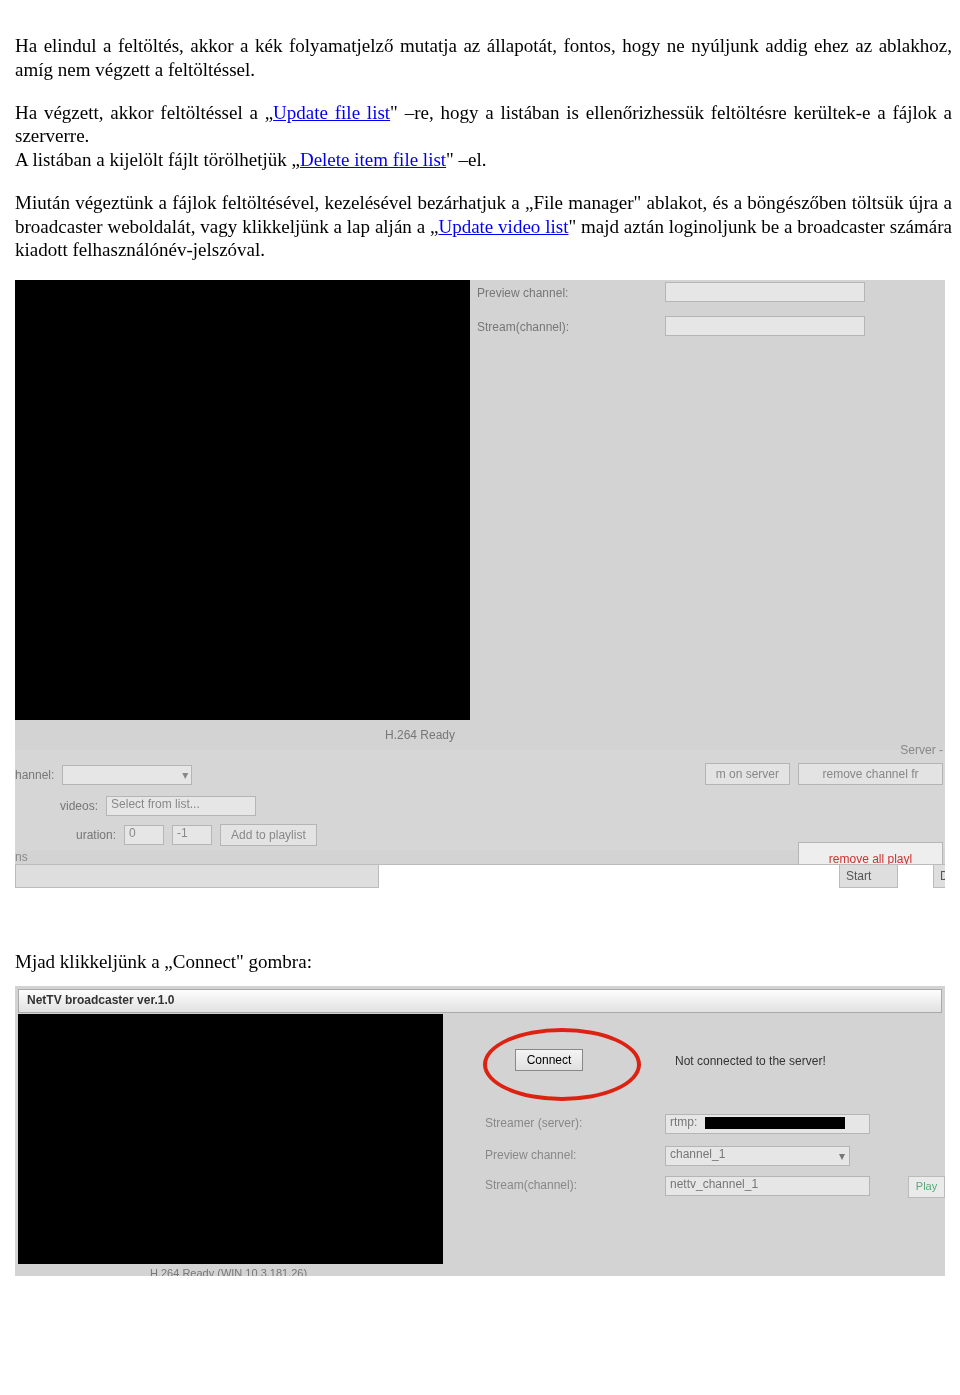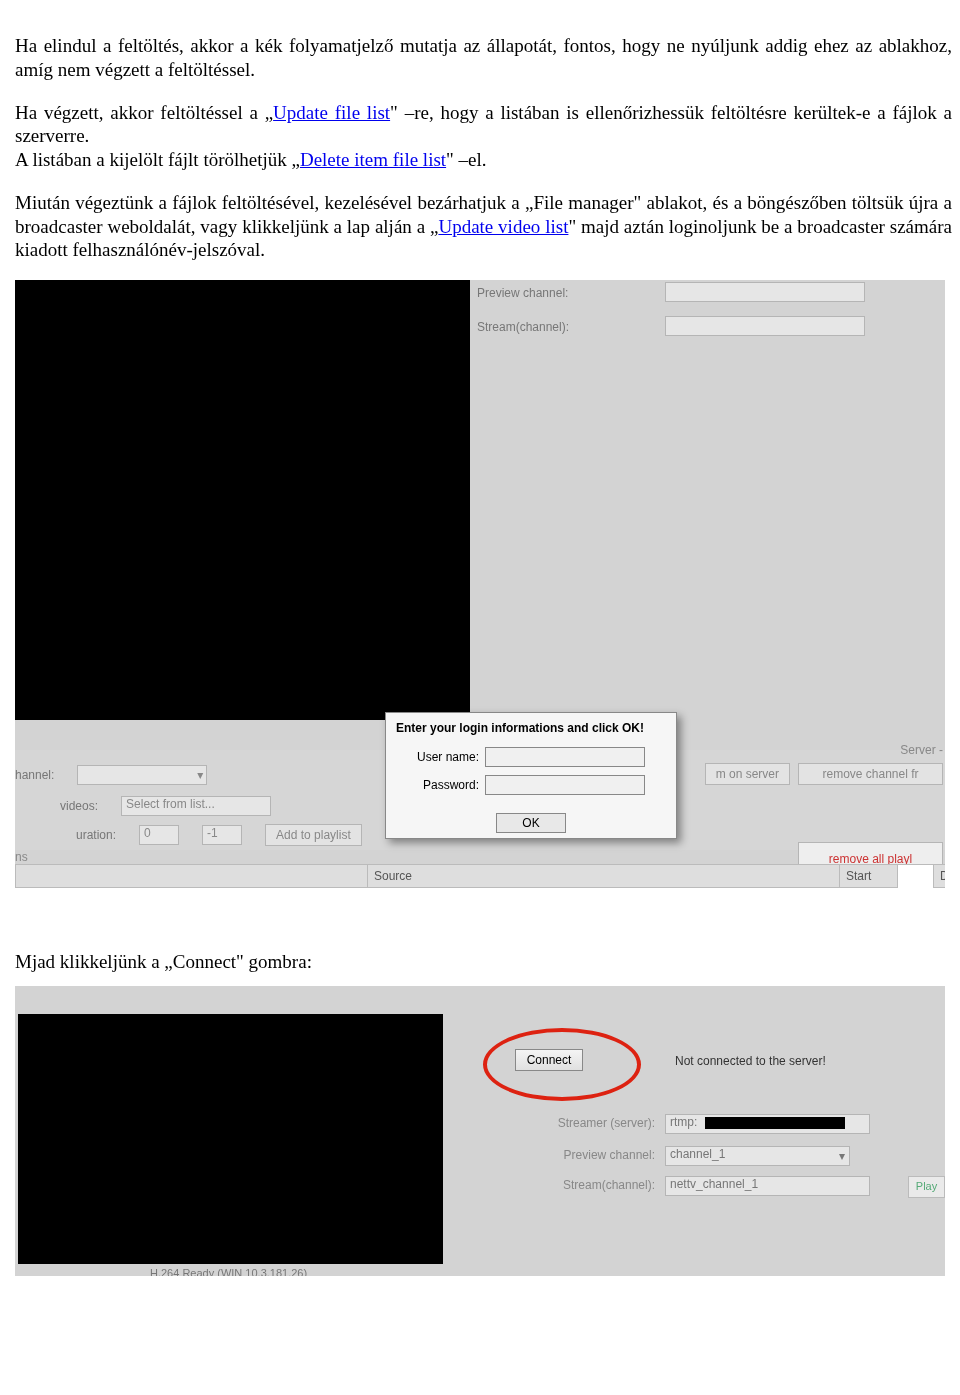--- a/index.html
+++ b/index.html
@@ -29,21 +29,21 @@
     overflow: hidden;
   }
   .shot1 .video-area {
     position: absolute;
     left: 0; top: 0; width: 455px; height: 440px;
     background: #000;
   }
   .shot1 .right-labels { position:absolute; }
   .shot1 .ready-text { position:absolute; left:370px; top:448px; color:#777; }
   .shot1 .mid-strip { position:absolute; left:0; top:470px; right:0; height:100px; background:#d6d6d6; }
-  .shot1 .field-row { position:absolute; display:flex; align-items:center; gap:23px; }
+  .shot1 .field-row { position:absolute; display:flex; align-items:center; gap:8px; }
   .shot1 .grey-input { background:#e6e6e6; border:1px solid #b5b5b5; height:20px; color:#888; padding:0 4px; box-sizing:border-box; }
   .shot1 .grey-btn { background:#e3e3e3; border:1px solid #b5b5b5; height:22px; color:#888; padding:0 10px; font-size:12px; }
   .shot1 .red-btn { background:#eee; border:1px solid #b5b5b5; height:34px; color:#c33; padding:0 10px; font-size:12px; }
   .shot1 .bottom-white { position:absolute; left:0; top:584px; right:0; height:56px; background:#fff; border-top:1px solid #bbb; }
   .shot1 .table-head { position:absolute; background:#dedede; border:1px solid #bbb; height:22px; display:flex; align-items:center; padding:0 6px; color:#555; }
 
   
   .shot1 .modal {
     position:absolute; left:370px; top:432px; width:290px; height:125px;
     background:#f6f6f6; border:1px solid #888; box-shadow:4px 4px 8px rgba(0,0,0,.4);
@@ -78,21 +78,21 @@
     background:linear-gradient(#f4f4f4,#e0e0e0);
     border:1px solid #888; font-size:12px;
   }
   .shot2 .ellipse {
     position:absolute; left:468px; top:42px; width:150px; height:65px;
     border:4px solid #d21; border-radius:50%;
     pointer-events:none;
   }
   .shot2 .status-text { position:absolute; left:660px; top:68px; color:#333; }
   .shot2 .lbl-row { position:absolute; display:flex; align-items:center; }
-  .shot2 .lbl { width:170px; text-align:right; color:#888; padding-right:10px; }
+  .shot2 .lbl { width:170px; text-align:left; color:#888; padding-right:10px; }
   .shot2 .grey-input2 { height:20px; border:1px solid #b5b5b5; background:#e6e6e6; color:#777; padding:0 4px; box-sizing:border-box; }
   .shot2 .play-chip { position:absolute; right:0; top:190px; width:35px; height:20px; border:1px solid #bbb; background:#eaeaea; display:flex; align-items:center; justify-content:center; color:#5a7; font-size:11px; }
   .shot2 .blackout { position:absolute; background:#000; height:12px; }
 
   .caption { font-family:"Times New Roman",serif; font-size:19px; margin:30px 0 12px; }
 </style>
 </head>
 <body>
 
 <p class="para">Ha elindul a feltöltés, akkor a kék folyamatjelző mutatja az állapotát, fontos, hogy ne nyúljunk addig ehez az ablakhoz, amíg nem végzett a feltöltéssel.</p>
@@ -141,41 +141,29 @@
     <div class="grey-input" style="width:40px;">0</div>
     <div class="grey-input" style="width:40px;">-1</div>
     <button class="grey-btn">Add to playlist</button>
   </div>
 
   <div style="position:absolute;left:0;top:570px;color:#888;">ns</div>
   <button class="red-btn" style="position:absolute;right:2px;top:562px;width:145px;">remove all playl</button>
 
   <div class="bottom-white"></div>
   <div class="table-head" style="left:0;top:584px;width:350px;"></div>
-  <div class="table-head" style="left:352px;top:584px;width:470px;">Source</div>
   <div class="table-head" style="left:824px;top:584px;width:45px;">Start</div>
   <div class="table-head" style="left:871px;top:584px;width:60px;margin-left:47px;">Duration</div>
 
-  <div class="modal">
-    <div class="modal-title">Enter your login informations and click OK!</div>
-    <div class="modal-row" style="left:8px;top:34px;">
-      <span class="modal-label">User name:</span>
-      <input class="modal-input" style="">
-    </div>
-    <div class="modal-row" style="left:8px;top:62px;">
-      <span class="modal-label">Password:</span>
-      <input class="modal-input" type="password" style="">
-    </div>
-    <button class="modal-ok">OK</button>
-  </div>
 </div>
 
 <p class="caption">Mjad klikkeljünk a „Connect" gombra:</p>
 
 <div class="shot2">
+  <div class="title-bar">NetTV broadcaster ver.1.0</div>
   <div class="video-area"></div>
   <div class="ready-text2">H.264 Ready (WIN 10,3,181,26)</div>
 
   <button class="connect-btn">Connect</button>
   <div class="ellipse"></div>
   <div class="status-text">Not connected to the server!</div>
 
   <div class="lbl-row" style="left:470px;top:128px;">
     <span class="lbl">Streamer (server):</span>
     <div class="grey-input2" style="width:205px;">rtmp:</div>

